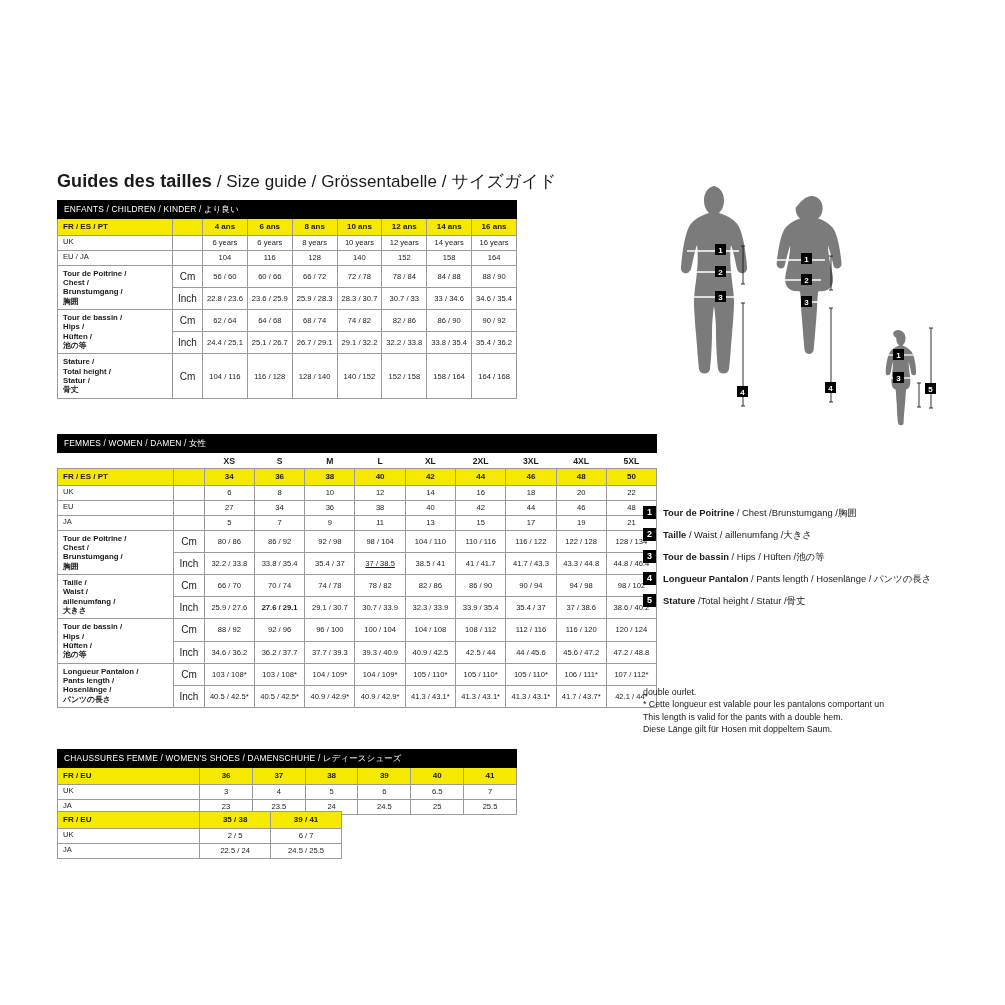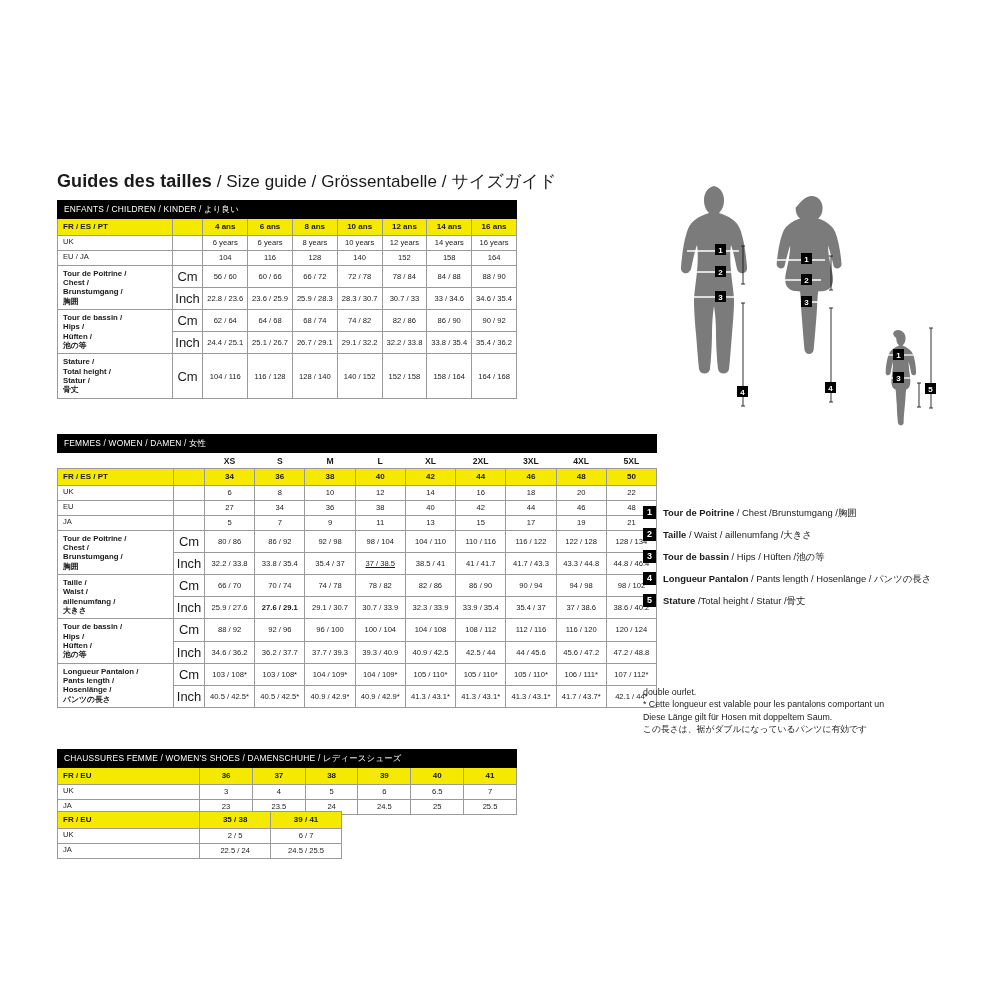--- a/index.html
+++ b/index.html
@@ -11,21 +11,21 @@
   .title b{font-weight:bold;font-size:18px;}
   .title span{font-weight:normal;}
 
   
   table{border-collapse:collapse;font-size:7.6px;}
   td,th{border:1px solid #9a9a9a;padding:0;text-align:center;vertical-align:middle;font-weight:normal;}
   .hdr-black{background:#000;color:#fff;text-align:left;padding:3px 6px;font-size:8.4px;border:1px solid #000;letter-spacing:.2px;}
   .row-yellow td{background:#f5e900;font-weight:bold;font-size:8px;}
   .lab{text-align:left;padding:2px 5px;font-size:7.6px;line-height:1.18;}
   .lab-strong{text-align:left;padding:3px 5px;font-size:7.8px;font-weight:bold;line-height:1.2;}
-  .unit{font-size:13px;}
+  .unit{font-size:10px;}
   .sizehdr td{font-weight:bold;font-size:8.6px;}
 
   
   #tbl-kids{position:absolute;left:57px;top:200px;width:460px;}
   #tbl-women{position:absolute;left:57px;top:434px;width:600px;}
   #tbl-shoes{position:absolute;left:57px;top:749px;width:460px;}
   #tbl-socks{position:absolute;left:57px;top:811px;width:285px;}
 
   
   #figures{position:absolute;left:655px;top:170px;width:300px;height:350px;}
@@ -477,17 +477,17 @@
       </div>
       <div class="legend-row">
         <div class="legend-num">5</div>
         <div class="legend-txt"><b>Stature</b> /Total height / Statur /骨丈</div>
       </div>
     </div>
 
   <div id="footnote">
     <div>double ourlet.</div>
     <div>* Cette longueur est valable pour les pantalons comportant un</div>
+    <div>This length is valid for the pants with a double hem.</div>
     <div>Diese Länge gilt für Hosen mit doppeltem Saum.</div>
-    <div>この長さは、裾がダブルになっているパンツに有効です</div>
   </div>
 
 </div>
 
 </body></html>

